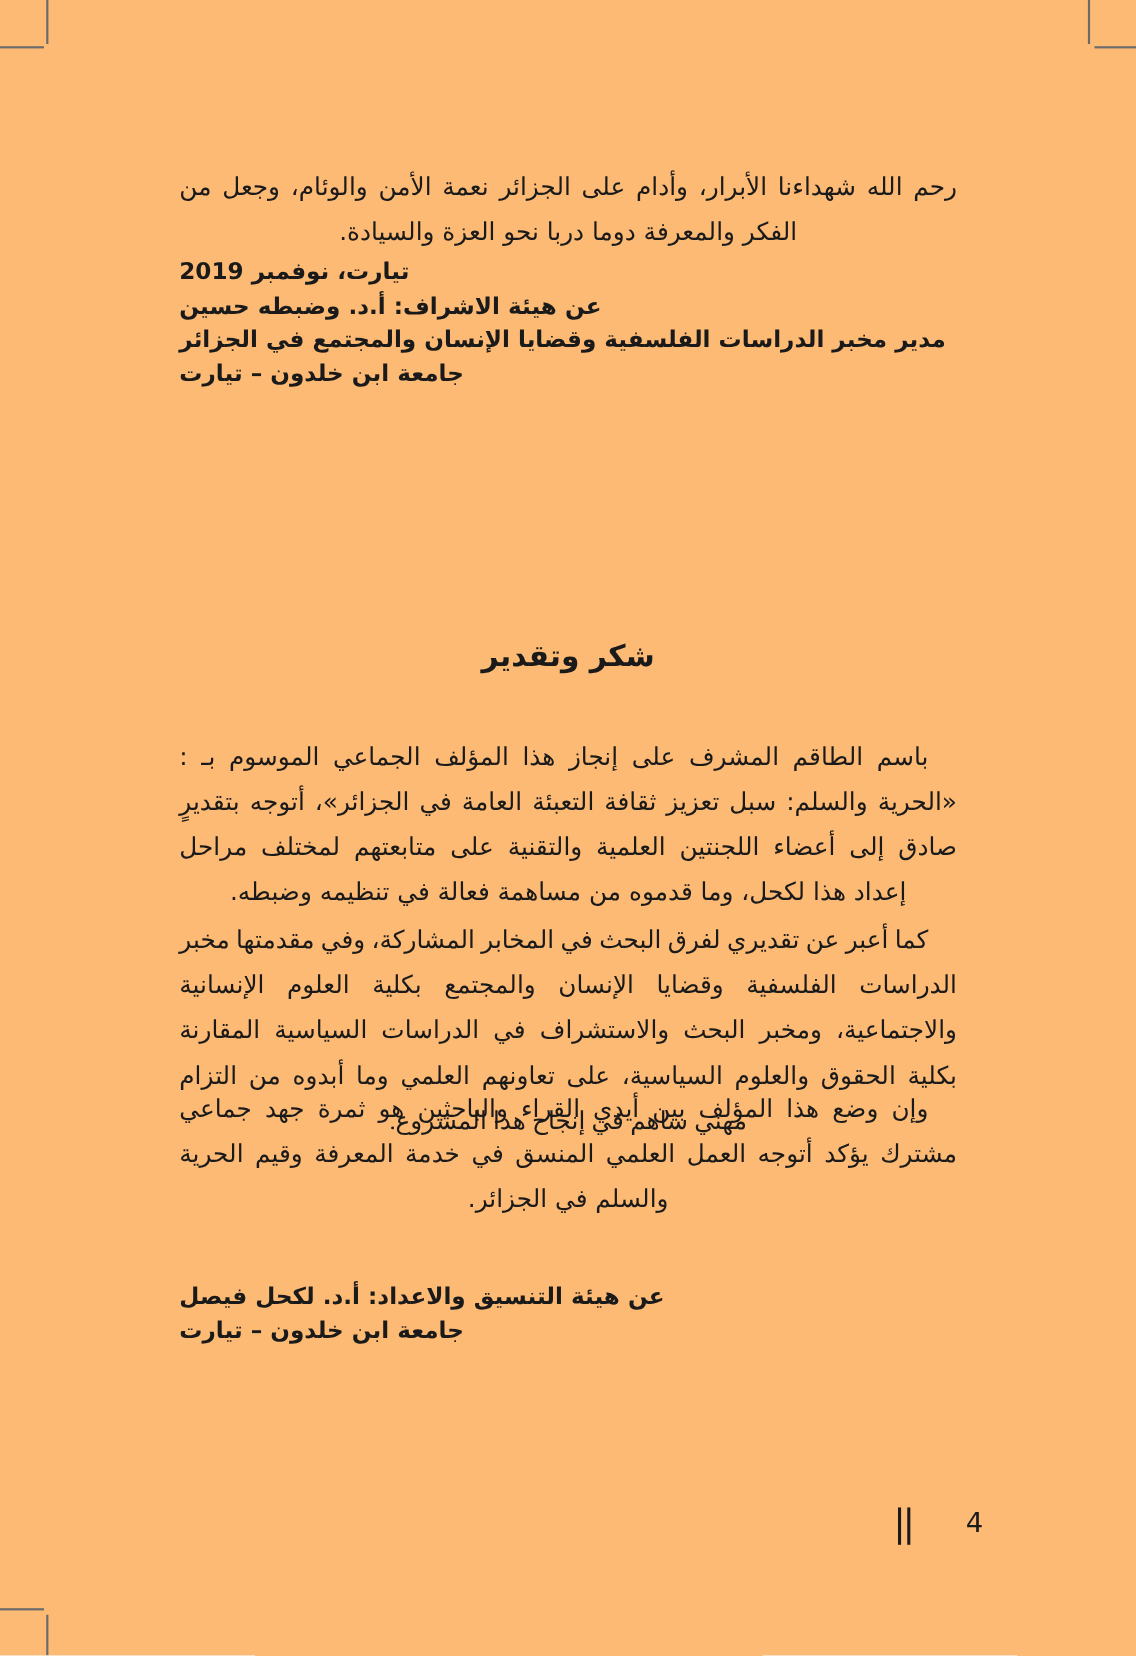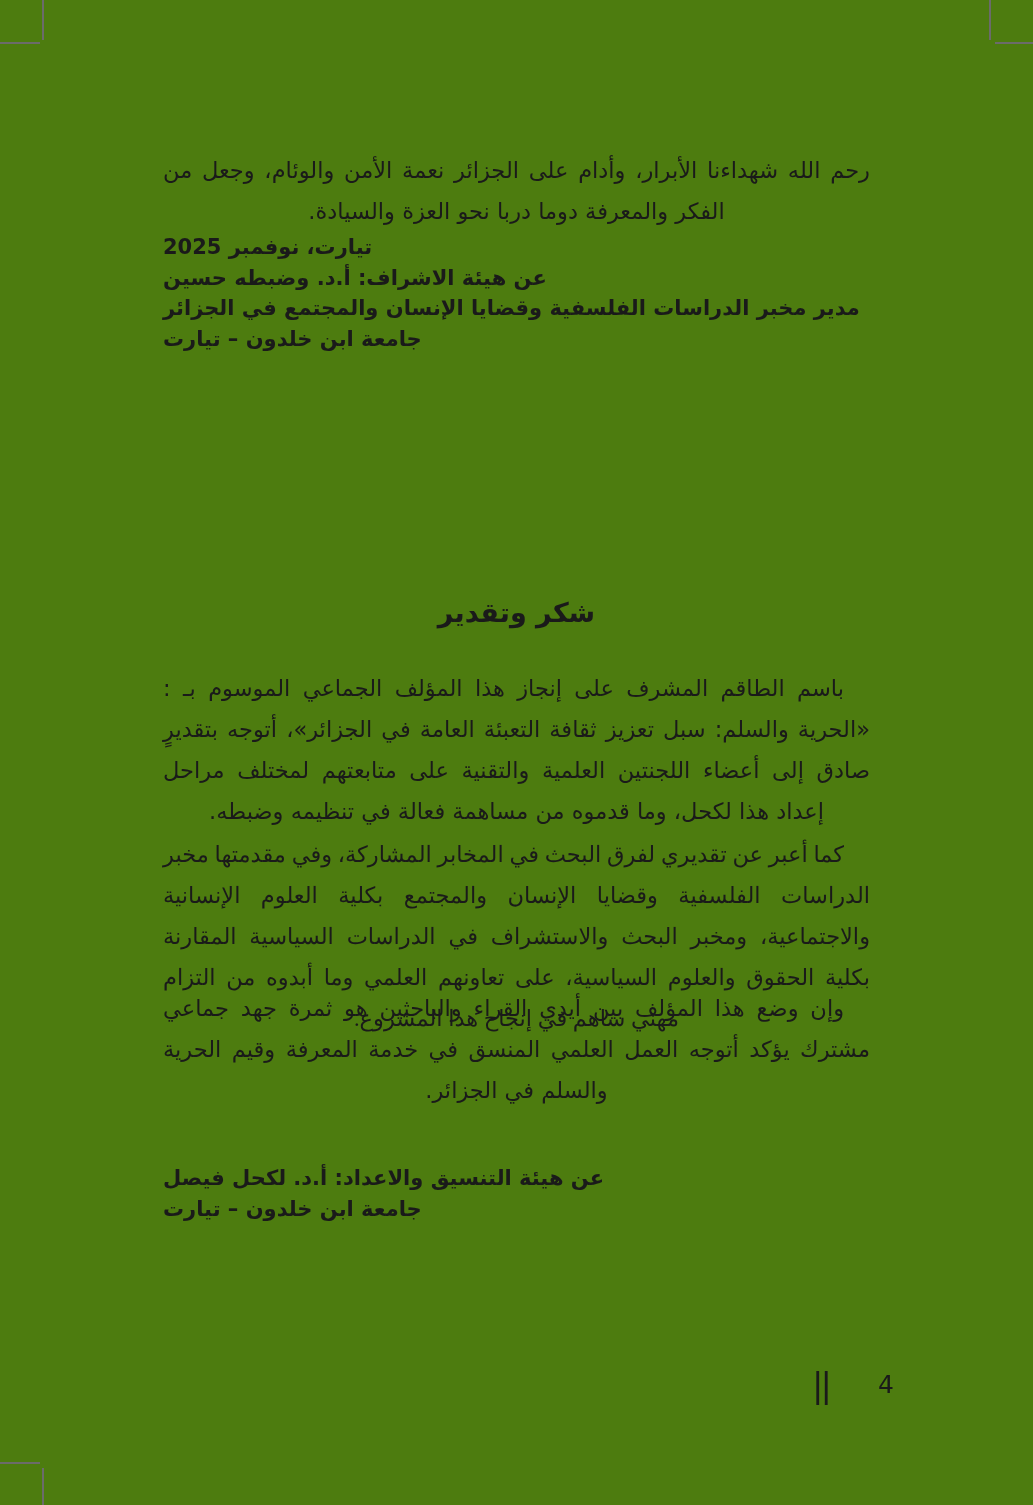--- a/index.html
+++ b/index.html
@@ -6,21 +6,21 @@
   html, body {
     margin: 0;
     padding: 0;
     background: #ffffff;
   }
 
   .page {
     position: relative;
     width: 1033px;
     height: 1505px;
-    background: #4d7c0f;
+    background: #fdba74;
     overflow: hidden;
     font-family: "DejaVu Sans", "Liberation Sans", sans-serif;
     color: #1a1a1a;
   }
 
   
   .crop {
     position: absolute;
     background: #6b6b6b;
   }
@@ -88,21 +88,21 @@
     direction: ltr;
     text-align: left;
   }
   .siglist.left-flush li { text-align: left; }
 
   #sig-top { top: 232px; }
 
   
   #heading { top: 578px; }
   .section-title {
-    margin: 16px;
+    margin: 0;
     font-size: 27px;
     font-weight: 700;
     text-align: center;
     direction: rtl;
     line-height: 38px;
   }
 
   #para-1 { top: 668px; }
   #para-2 { top: 834px; font-family: Liberation Serif, serif; }
   #para-3 { top: 988px; }
@@ -152,21 +152,21 @@
   <div class="crop v crop-bl-v"></div>
 
   <div class="content">
 
     <div class="block" id="dedication">
       <p class="para">رحم الله شهداءنا الأبرار، وأدام على الجزائر نعمة الأمن والوئام، وجعل من الفكر والمعرفة دوما دربا نحو العزة والسيادة.</p>
     </div>
 
     <div class="block" id="sig-top">
       <ul class="siglist left-flush">
-        <li>تيارت، نوفمبر 2025</li>
+        <li>تيارت، نوفمبر 2019</li>
         <li>عن هيئة الاشراف: أ.د. وضبطه حسين</li>
         <li>مدير مخبر الدراسات الفلسفية وقضايا الإنسان والمجتمع في الجزائر</li>
         <li>جامعة ابن خلدون – تيارت</li>
       </ul>
     </div>
 
     <div class="block" id="heading">
       <h1 class="section-title">شكر وتقدير</h1>
     </div>
 

